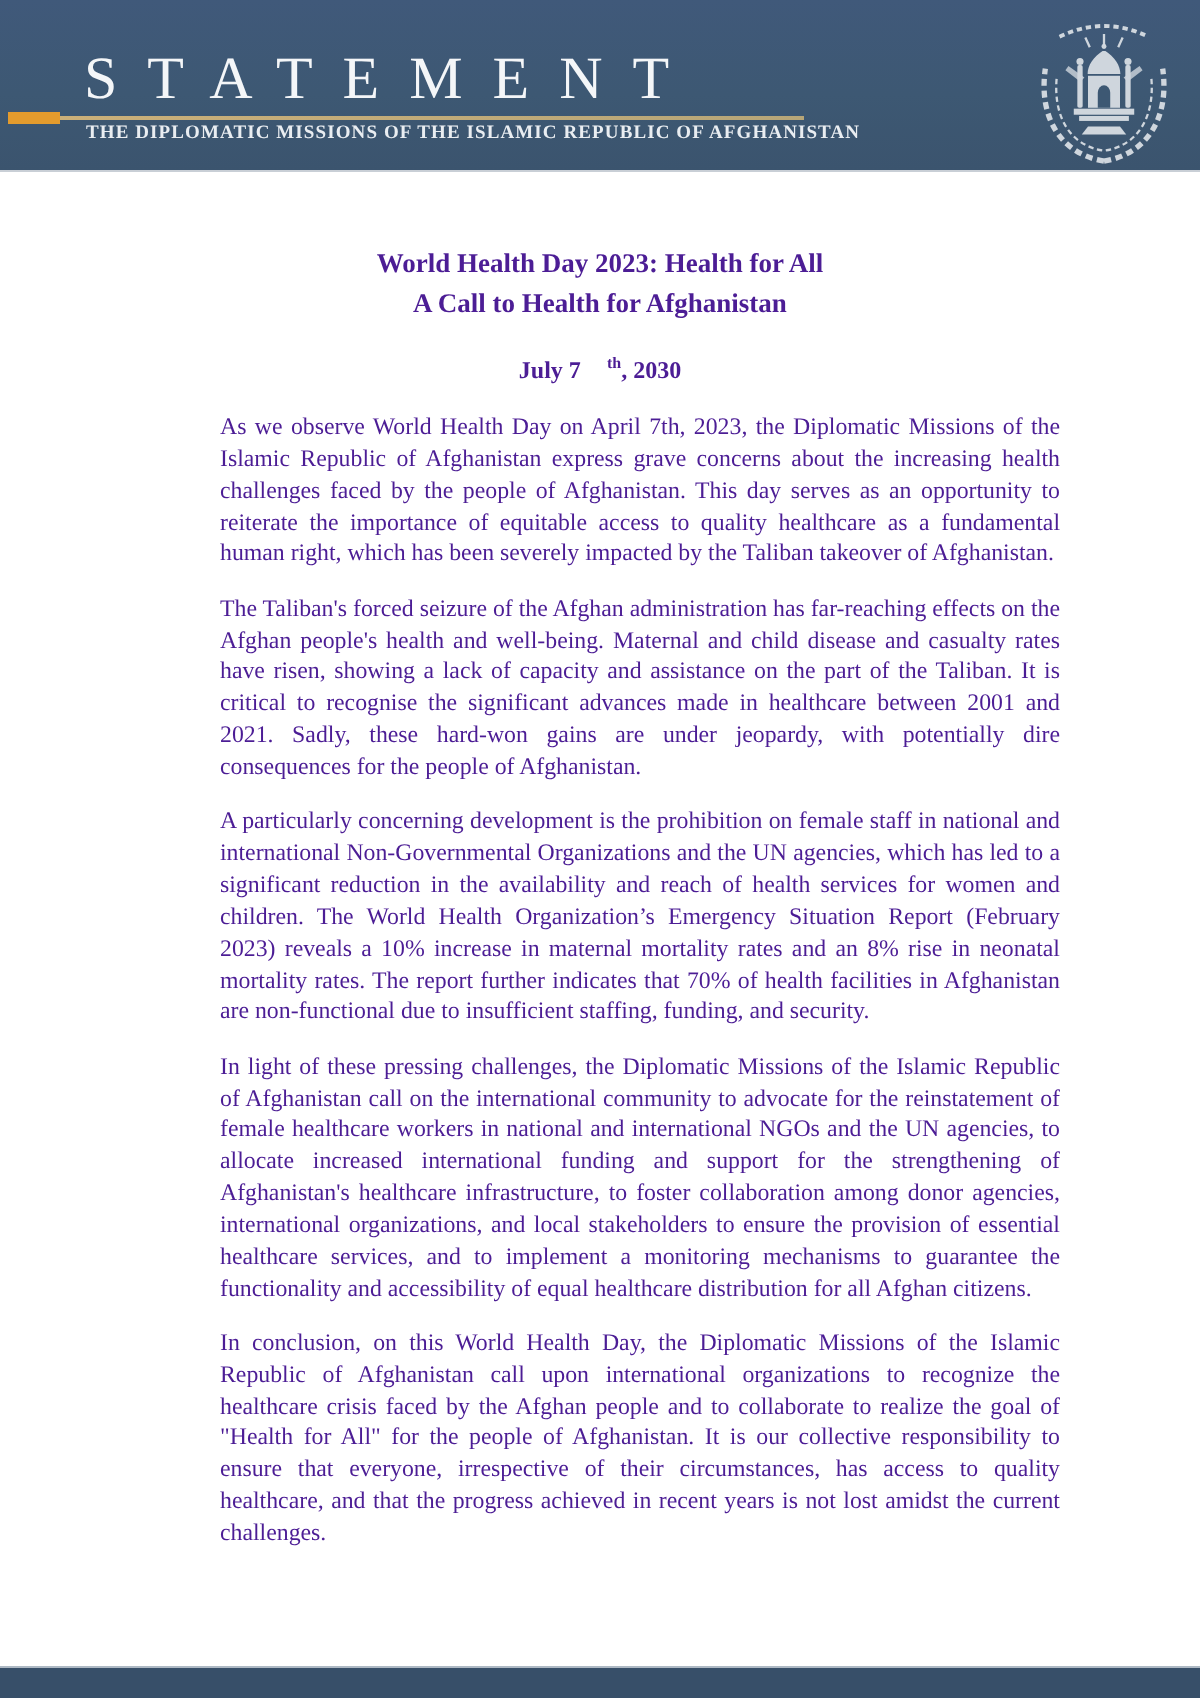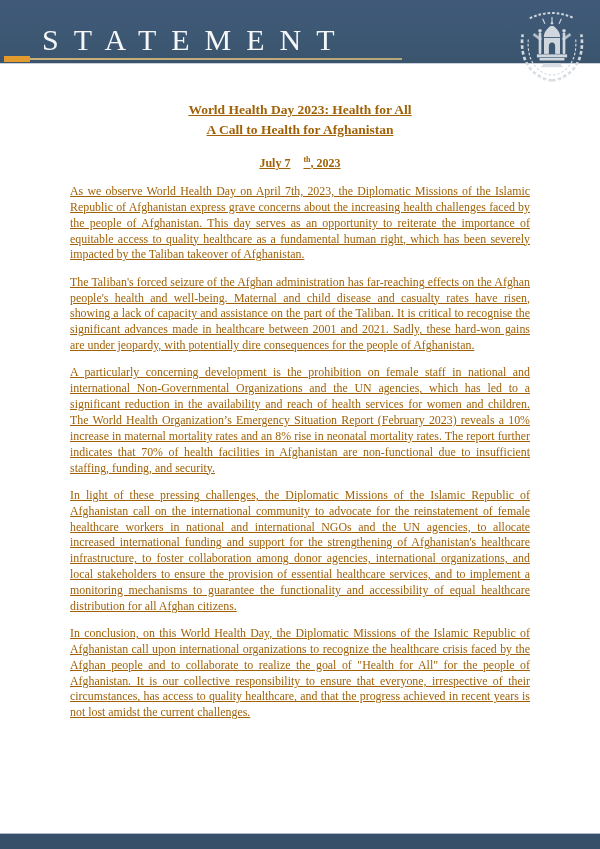--- a/index.html
+++ b/index.html
@@ -11,21 +11,21 @@
     width: 600px;
     height: 849px;
     background: #ffffff;
     overflow: hidden;
   }
 
   
   .banner {
     position: relative;
     width: 100%;
-    height: 64px;
+    height: 86px;
     background: linear-gradient(180deg, #40597A 0%, #3D5873 55%, #3B546E 100%);
     border-bottom: 1px solid #c9cfd6;
   }
   .banner-title {
     position: absolute;
     left: 42px;
     top: 23px;
     font-size: 30px;
     font-weight: 400;
     letter-spacing: 15px;
@@ -62,38 +62,37 @@
     position: absolute;
     right: 5px;
     top: 5px;
     width: 86px;
     height: 80px;
   }
 
   
   .doc {
     padding: 36px 70px 0 70px;
-    color: #a16207;
-    text-decoration: underline;
+    color: #4c1d95;
   }
   .doc-title {
     text-align: center;
     font-size: 13.5px;
     font-weight: 700;
     line-height: 19.5px;
   }
   .doc-date {
     text-align: center;
     font-size: 12px;
     font-weight: 700;
     margin-top: 13px;
     line-height: 16px;
   }
   .doc-date sup { font-size: 8px; padding-left: 13px; }
-  .doc-body { margin-top: 13px; }
+  .doc-body { margin-top: 13px; margin-left: 40px; }
   .doc-body p {
     font-size: 11.9px;
     line-height: 15.85px;
     text-align: justify;
     margin-bottom: 11.5px;
   }
 
   
   .footer-bar {
     position: absolute;
@@ -107,20 +106,21 @@
 </style>
 </head>
 <body>
 
 <div class="page">
 
   <div class="banner">
     <div class="banner-title">STATEMENT</div>
     <div class="accent-block"></div>
     <div class="accent-rule"></div>
+    <div class="banner-subtitle">THE DIPLOMATIC MISSIONS OF THE ISLAMIC REPUBLIC OF AFGHANISTAN</div>
 
     <svg class="emblem" viewBox="0 0 90 90" aria-hidden="true">
       <g stroke="#D7DDE3" fill="none" opacity="0.95">
 
         <path d="M20,15 Q45,3 70,15" stroke-width="2.2" stroke-dasharray="3 2.2"></path>
 
         <path d="M37,21 L34.5,15.5 M45,20 L45,13.5 M53,21 L55.5,15.5" stroke-width="1.3"></path>
 
         <path d="M45,85 C21,81 8,61 12,33" stroke-width="3" stroke-dasharray="4 2.6"></path>
         <path d="M45,85 C69,81 82,61 78,33" stroke-width="3" stroke-dasharray="4 2.6"></path>
@@ -152,21 +152,21 @@
       <path d="M41.5,55 v-8.5 a3.5,4.2 0 0 1 7,0 V55 z" fill="#3D5873"></path>
     </svg>
   </div>
 
   <div class="doc">
     <div class="doc-title">
       <div>World Health Day 2023: Health for All</div>
       <div>A Call to Health for Afghanistan</div>
     </div>
 
-    <div class="doc-date"><span>July 7</span><sup>th</sup><span>, 2023</span>
+    <div class="doc-date"><span>July 7</span><sup>th</sup><span>, 2030</span>
     </div>
 
     <div class="doc-body">
       <p>As we observe World Health Day on April 7th, 2023, the Diplomatic Missions of the Islamic Republic of Afghanistan express grave concerns about the increasing health challenges faced by the people of Afghanistan. This day serves as an opportunity to reiterate the importance of equitable access to quality healthcare as a fundamental human right, which has been severely impacted by the Taliban takeover of Afghanistan.</p>
       <p>The Taliban's forced seizure of the Afghan administration has far-reaching effects on the Afghan people's health and well-being. Maternal and child disease and casualty rates have risen, showing a lack of capacity and assistance on the part of the Taliban. It is critical to recognise the significant advances made in healthcare between 2001 and 2021. Sadly, these hard-won gains are under jeopardy, with potentially dire consequences for the people of Afghanistan.</p>
       <p>A particularly concerning development is the prohibition on female staff in national and international Non-Governmental Organizations and the UN agencies, which has led to a significant reduction in the availability and reach of health services for women and children. The World Health Organization’s Emergency Situation Report (February 2023) reveals a 10% increase in maternal mortality rates and an 8% rise in neonatal mortality rates. The report further indicates that 70% of health facilities in Afghanistan are non-functional due to insufficient staffing, funding, and security.</p>
       <p>In light of these pressing challenges, the Diplomatic Missions of the Islamic Republic of Afghanistan call on the international community to advocate for the reinstatement of female healthcare workers in national and international NGOs and the UN agencies, to allocate increased international funding and support for the strengthening of Afghanistan's healthcare infrastructure, to foster collaboration among donor agencies, international organizations, and local stakeholders to ensure the provision of essential healthcare services, and to implement a monitoring mechanisms to guarantee the functionality and accessibility of equal healthcare distribution for all Afghan citizens.</p>
       <p>In conclusion, on this World Health Day, the Diplomatic Missions of the Islamic Republic of Afghanistan call upon international organizations to recognize the healthcare crisis faced by the Afghan people and to collaborate to realize the goal of "Health for All" for the people of Afghanistan. It is our collective responsibility to ensure that everyone, irrespective of their circumstances, has access to quality healthcare, and that the progress achieved in recent years is not lost amidst the current challenges.</p>
     </div>
   </div>

